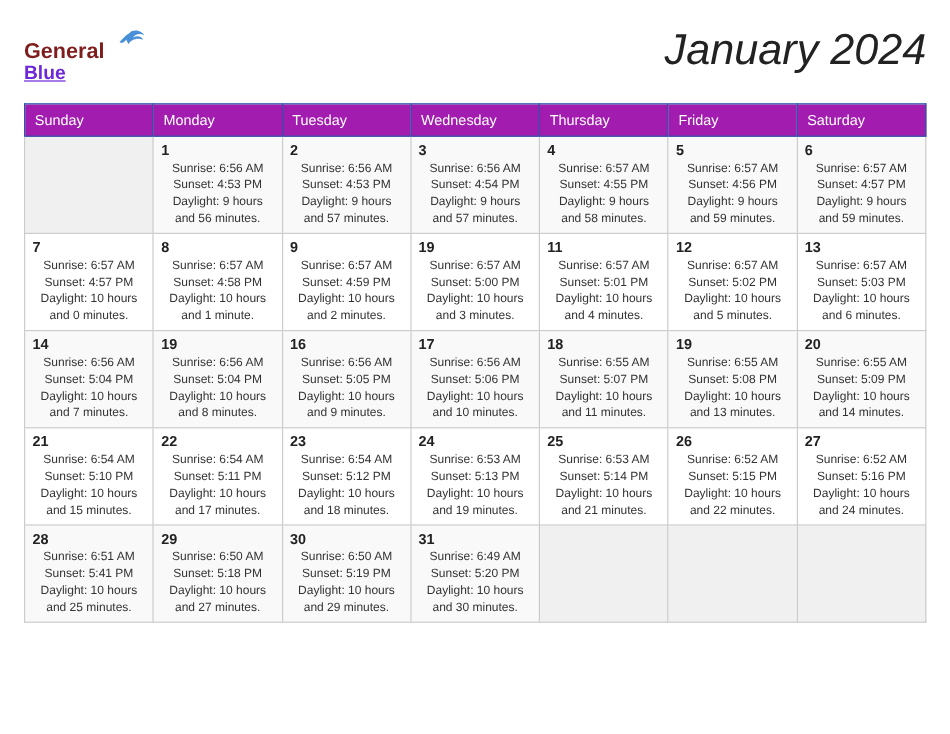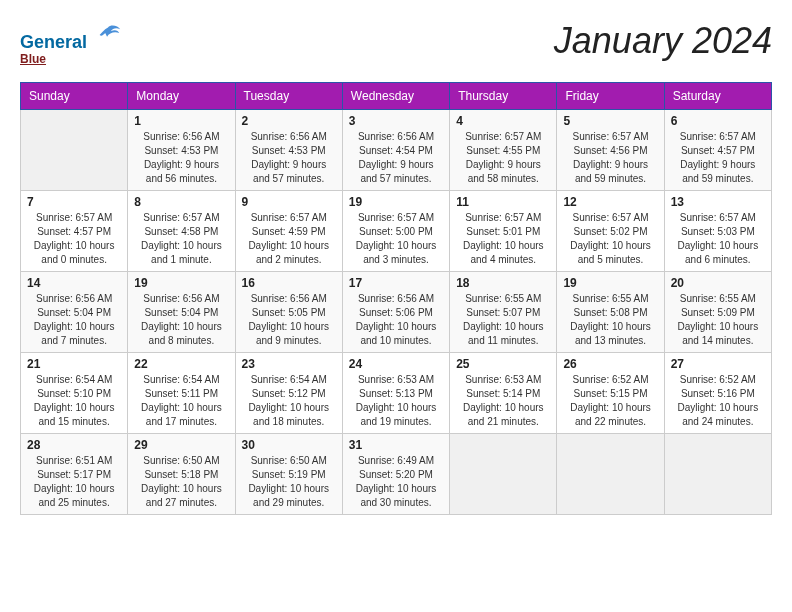--- a/index.html
+++ b/index.html
@@ -20,21 +20,21 @@
       display: flex;
       align-items: center;
     }
     .logo-text {
       font-size: 18px;
       font-weight: bold;
       color: #1a3a5c;
       line-height: 1.1;
     }
     .logo-text span {
-      color: #0369a1;
+      color: #7f1d1d;
     }
     .logo-bird {
       width: 28px;
       height: 28px;
       margin-left: 2px;
     }
     .title-section {
       text-align: center;
       font-style: italic;
     }
@@ -98,21 +98,21 @@
 
 <div class="header">
   <div class="logo">
     <div>
       <div class="logo-text">
         <span>General</span>
         <svg class="logo-bird" viewBox="0 0 30 30">
           <path d="M15 8 C18 4, 26 6, 28 10 C24 8, 20 9, 18 12 C22 10, 26 11, 27 14 C22 12, 16 14, 14 18 L12 14 C10 16, 8 18, 6 16 C8 14, 10 12, 12 10 Z" fill="#4a90d9"></path>
         </svg>
       </div>
-      <div class="logo-text" style="color:#7f1d1d; font-size:12px;text-decoration:underline;">Blue</div>
+      <div class="logo-text" style="color:#6d28d9; font-size:16px;text-decoration:underline;">Blue</div>
     </div>
   </div>
   <div class="title-section">
     <div class="month-title">January 2024</div>
   </div>
 </div>
 
 <table class="calendar">
   <thead>
     <tr>
@@ -321,21 +321,21 @@
           <div class="day-info" style="white-space: pre-line;">Sunrise: 6:52 AM
 Sunset: 5:16 PM
 Daylight: 10 hours
 and 24 minutes.</div>
         </td>
       </tr>
       <tr>
         <td>
           <span class="day-number">28</span>
           <div class="day-info" style="white-space: pre-line;">Sunrise: 6:51 AM
-Sunset: 5:17 PM
+Sunset: 5:41 PM
 Daylight: 10 hours
 and 25 minutes.</div>
         </td>
         <td>
           <span class="day-number">29</span>
           <div class="day-info" style="white-space: pre-line;">Sunrise: 6:50 AM
 Sunset: 5:18 PM
 Daylight: 10 hours
 and 27 minutes.</div>
         </td>

